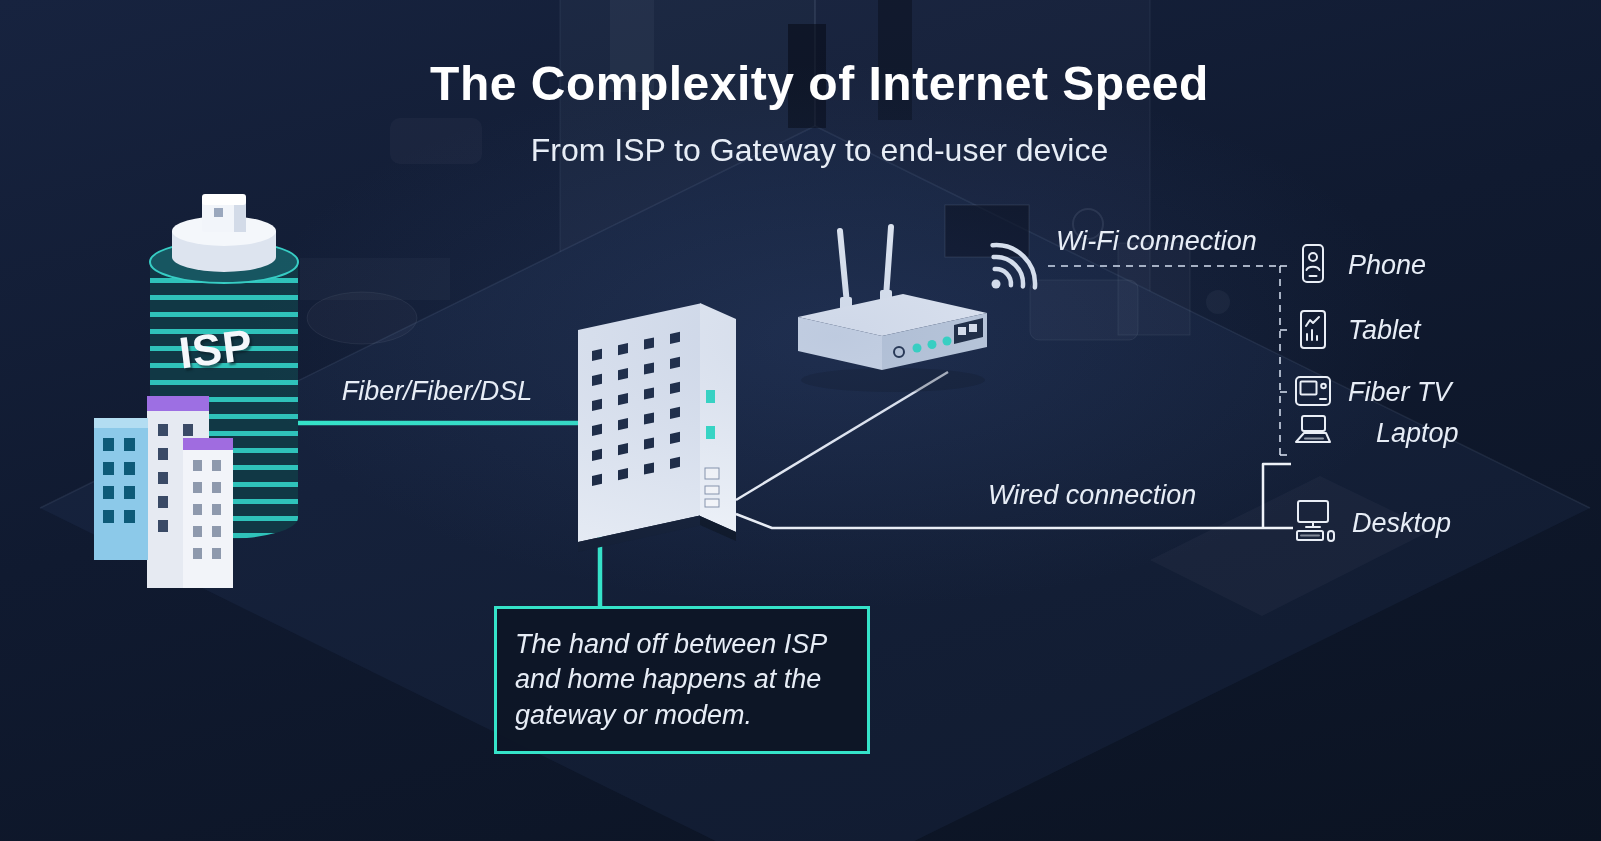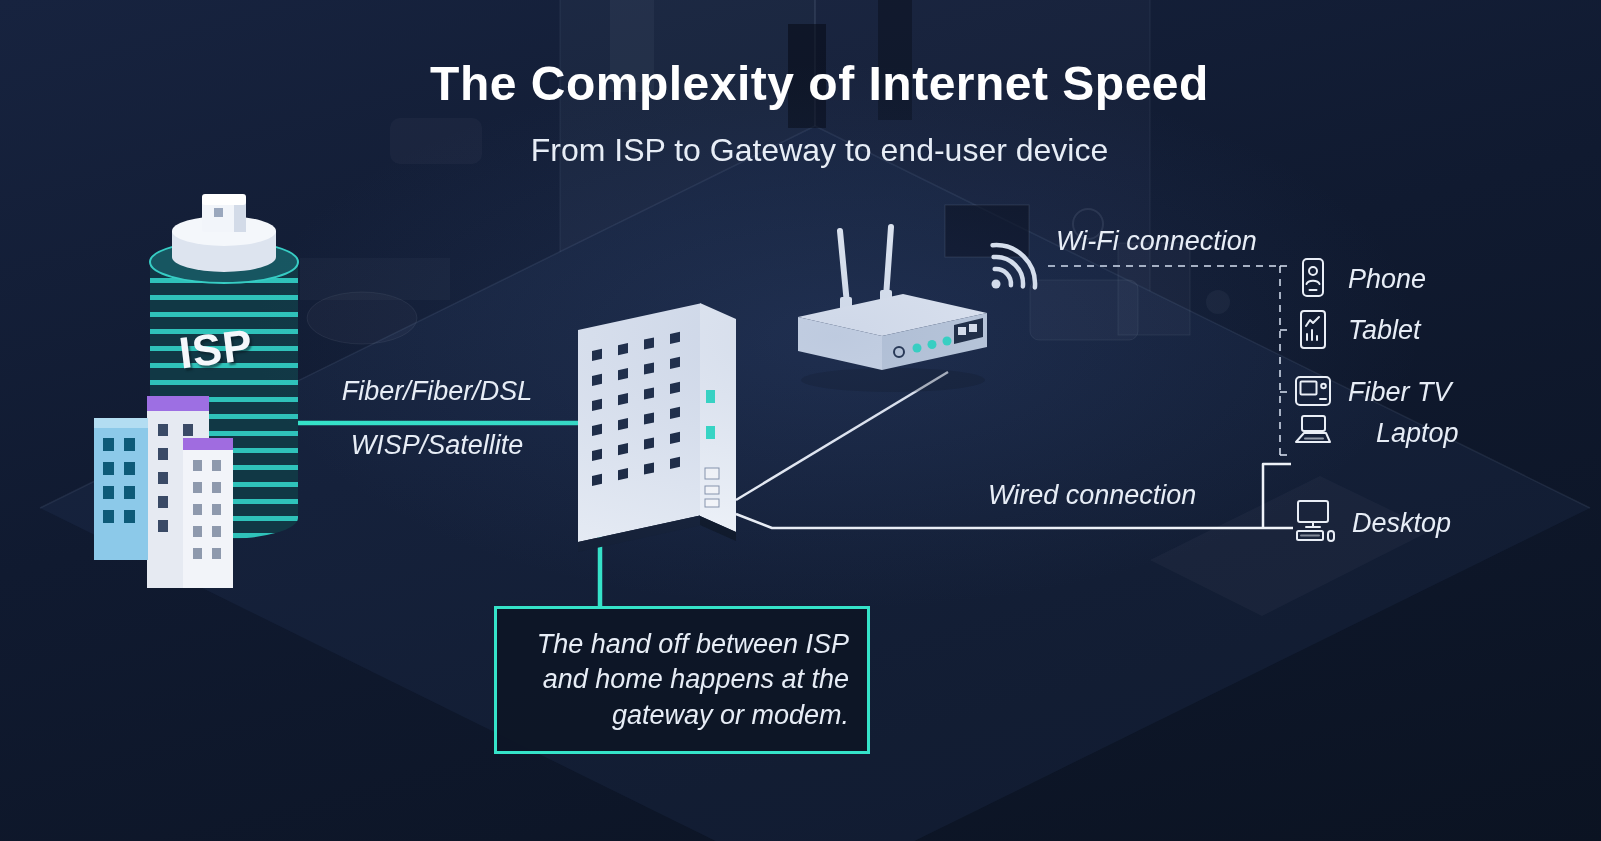--- a/index.html
+++ b/index.html
@@ -27,21 +27,21 @@
   .label.center{text-align:center;}
 
   .isp-label{position:absolute;left:154px;top:324px;width:124px;text-align:center;
     font-size:44px;font-weight:bold;color:#f4f7fb;transform:rotate(-7deg);
     letter-spacing:1px;text-shadow:2px 3px 2px rgba(10,25,35,0.55);}
 
   .callout{position:absolute;left:494px;top:606px;width:376px;height:148px;
     box-sizing:border-box;border:3px solid var(--accent);
     background:rgba(13,21,38,0.93);display:flex;align-items:center;justify-content:center;}
   .callout-text{font-style:italic;font-size:27px;line-height:1.32;color:var(--muted);
-    text-align:right;width:334px;}
+    text-align:left;width:334px;}
 
   .device-row{position:absolute;left:1292px;height:46px;display:flex;align-items:center;gap:14px;}
   .device-label{font-style:italic;font-size:27px;color:var(--muted);white-space:nowrap;}
   .device-icon{flex:0 0 auto;}
 
   
   .accent-line{stroke:var(--accent);stroke-width:4.5;fill:none;}
   .accent-fill{fill:var(--accent);}
   .white-line{stroke:#f2f5fa;stroke-width:2.5;fill:none;stroke-linejoin:round;}
   .dash-line{stroke:rgba(216,226,240,0.78);stroke-width:2;fill:none;stroke-dasharray:7 6;}
@@ -230,25 +230,24 @@
   </svg>
 
   <div class="glow"></div>
 
   <div class="title">The Complexity of Internet Speed</div>
   <div class="subtitle">From ISP to Gateway to end-user device</div>
 
   <div class="isp-label">ISP</div>
 
   <div class="label center" style="left:312px;top:376px;width:250px;">Fiber/Fiber/DSL</div>
-  <div class="label center" style="left:312px;top:430px;width:250px;">WISP/Satellite</div>
   <div class="label" style="left:1056px;top:226px;">Wi-Fi connection</div>
   <div class="label" style="left:988px;top:480px;">Wired connection</div>
 
-  <div class="device-row" style="top:256px;text-align:right;">
+  <div class="device-row" style="top:242px;text-align:right;">
     <svg class="device-icon" width="42" height="46" viewBox="0 0 42 46" stroke="#e9eef6" stroke-width="2" fill="none" stroke-linecap="round" stroke-linejoin="round">
       <rect x="11" y="3" width="20" height="37" rx="4"></rect>
       <circle cx="21" cy="15" r="4"></circle>
       <path d="M14.5,28 C16,23.5 26,23.5 27.5,28"></path>
       <line x1="17.5" y1="34" x2="24.5" y2="34"></line>
     </svg>
     <span class="device-label">Phone</span>
   </div>
 
   <div class="device-row" style="top:307px;">

